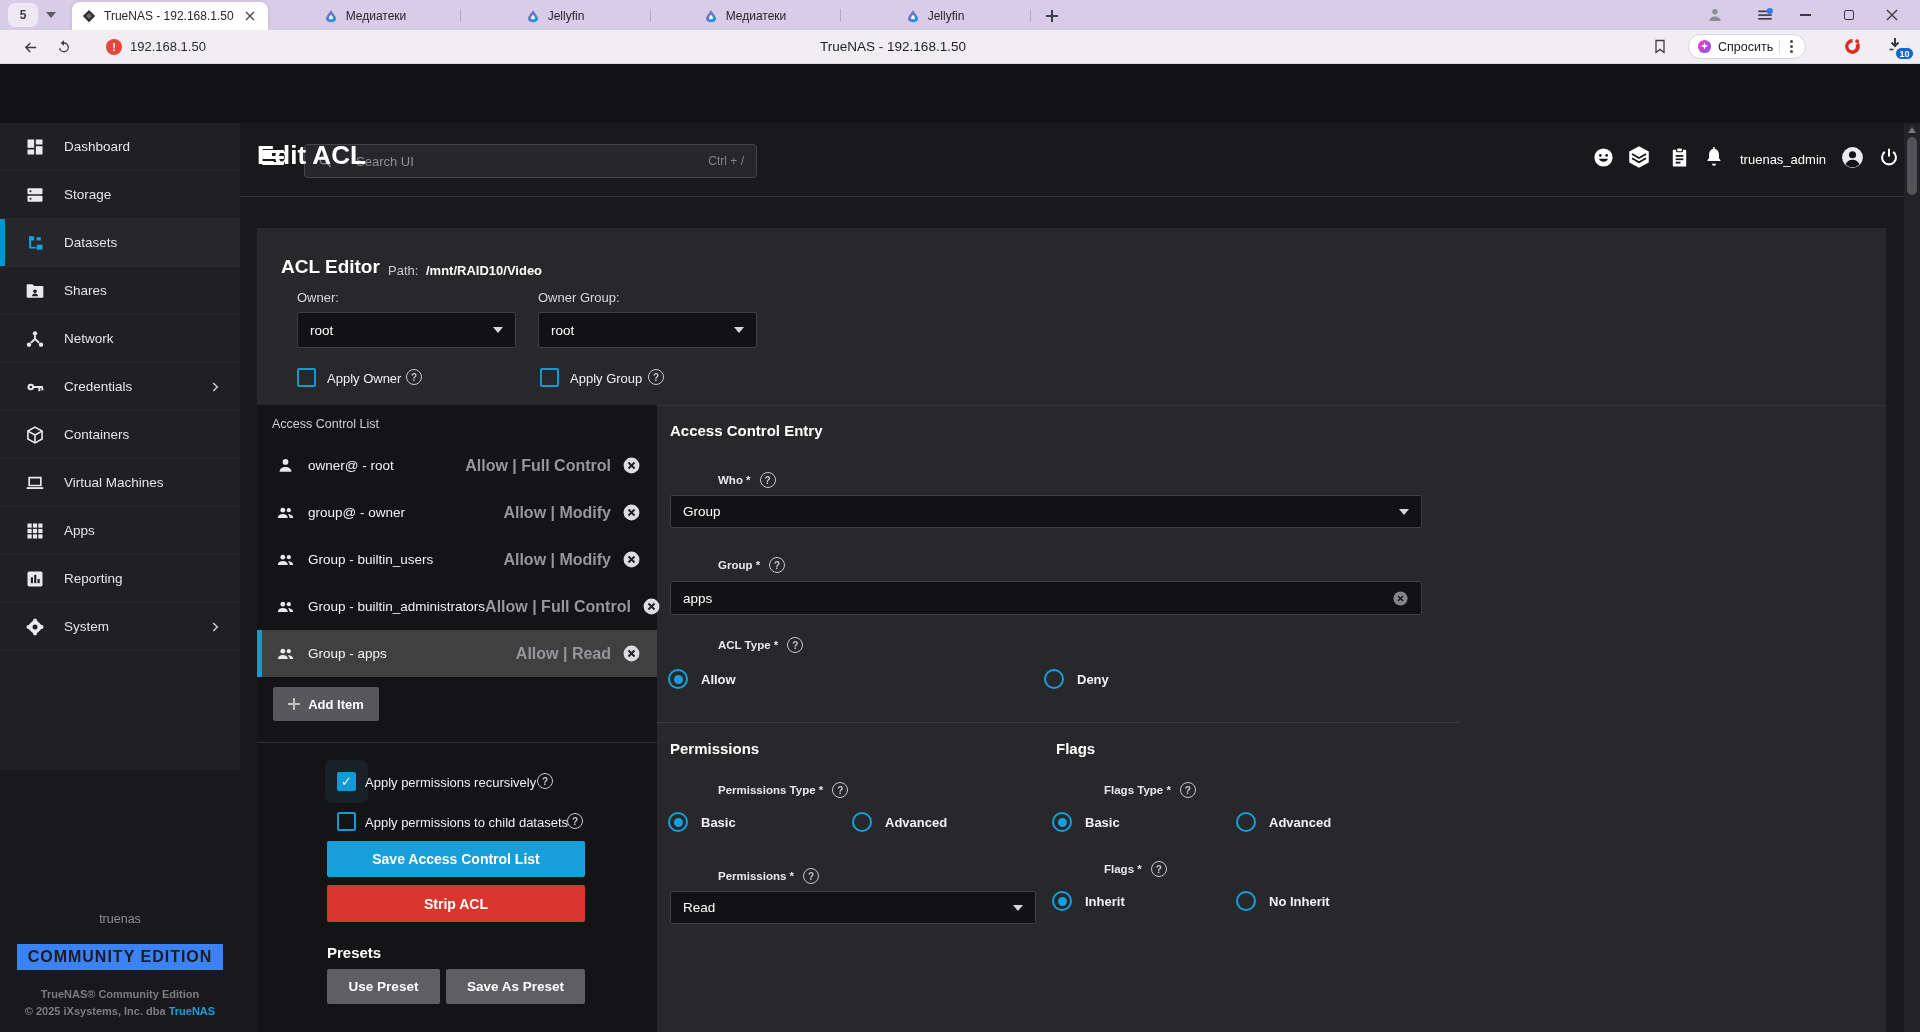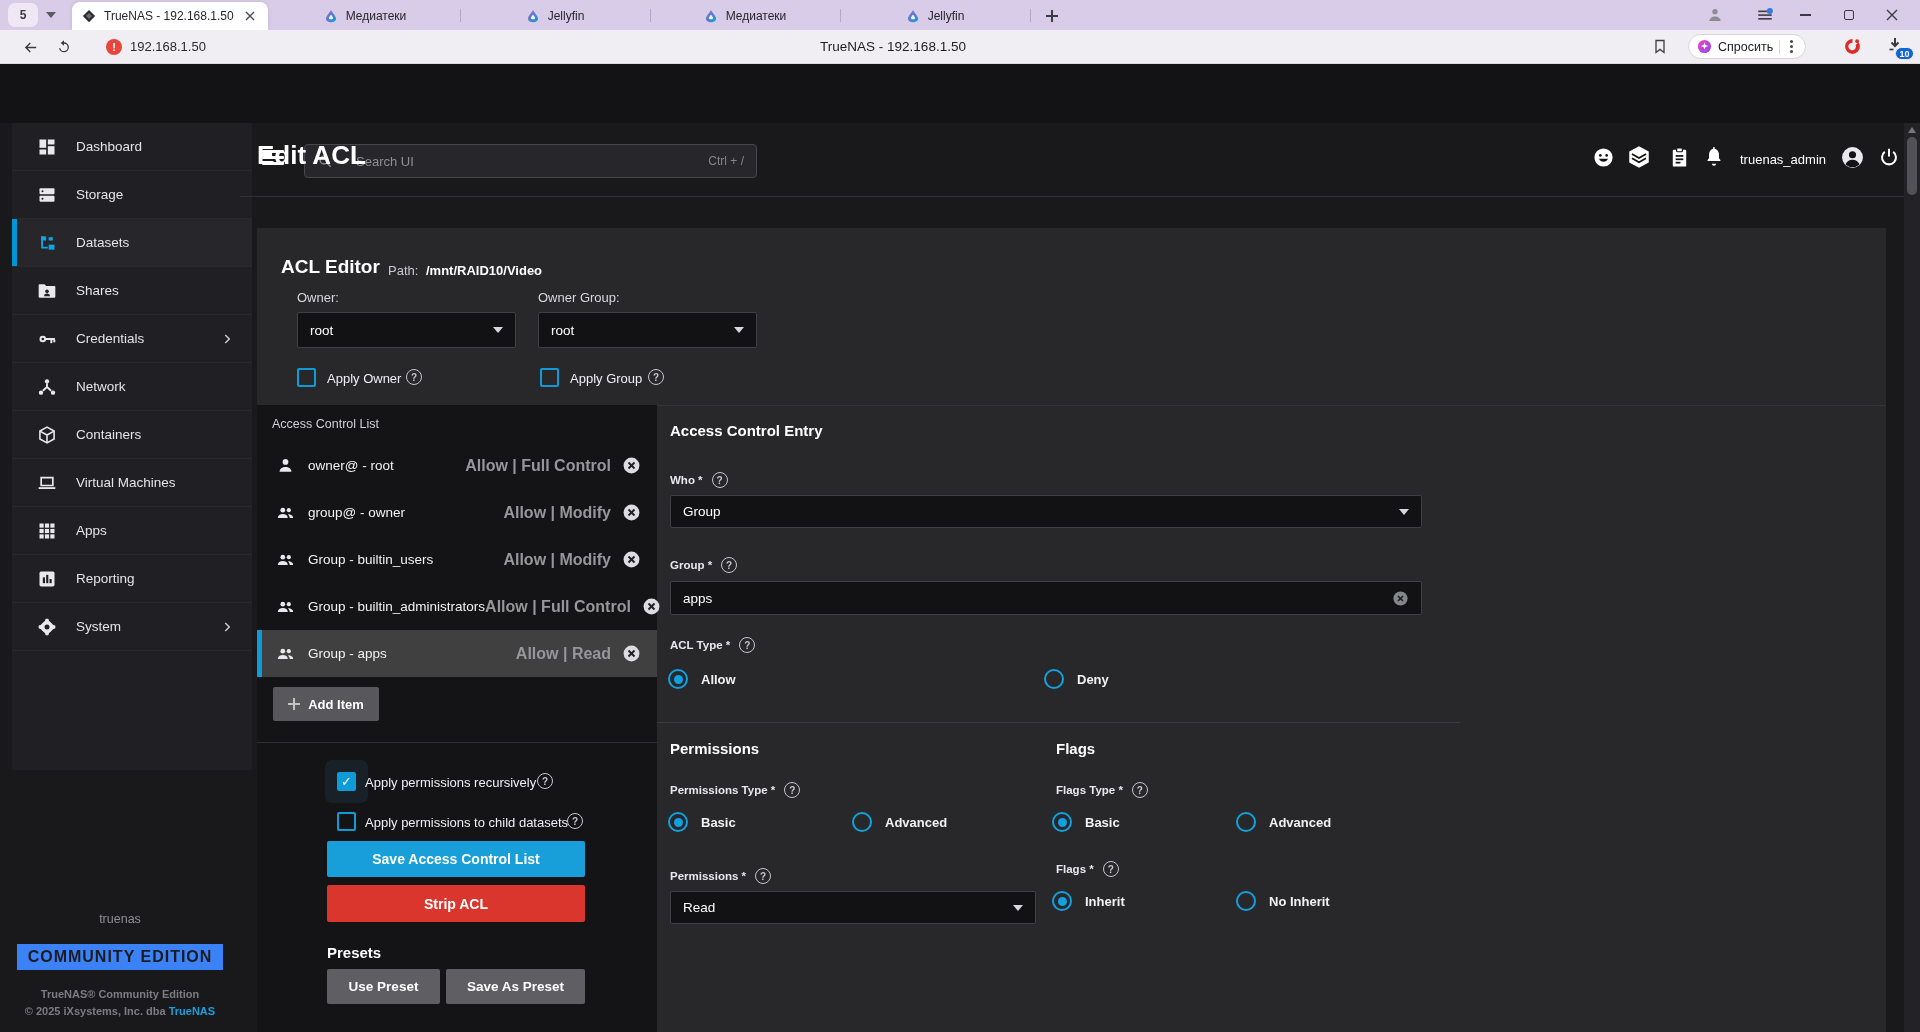--- a/index.html
+++ b/index.html
@@ -42,21 +42,21 @@
   .logo-text{font-size:23px;font-weight:bold;color:#17a2df;letter-spacing:.5px;}
   .burger{width:22px;height:15px;display:flex;flex-direction:column;justify-content:space-between;}
   .burger i{display:block;height:2.6px;background:#fff;border-radius:1px;}
   .search{left:304px;top:80px;width:453px;height:34px;background:#26262b;border:1px solid #46464c;border-radius:4px;
     display:flex;align-items:center;padding:0 12px;gap:23px;}
   .search .ph{color:#8f8f96;font-size:13px;flex:1;}
   .search .kbd{color:#84848b;font-size:12px;}
   .hdr-user{font-size:13px;color:#fff;}
 
   
-  .sidebar{left:12px;top:123px;width:240px;height:647px;background:#202024;}
+  .sidebar{left:0;top:123px;width:240px;height:647px;background:#202024;}
   .nav-item{position:relative;height:48px;display:flex;align-items:center;padding-left:25px;gap:19px;
     border-bottom:1px solid #2a2a2e;color:#e4e4e8;font-size:13.5px;}
   .nav-item .ico{color:#e9e9ed;width:20px;height:20px;}
   .nav-item.active{background:#26262b;}
   .nav-item.active .ico{color:#12a3e2;}
   .nav-item.active::before{content:"";position:absolute;left:0;top:0;width:5px;height:100%;background:#0095d5;}
   .nav-chev{position:absolute;right:18px;top:17px;width:14px;height:14px;color:#cfcfd4;}
   .side-foot{left:0;top:912px;width:240px;text-align:center;}
   .hostname{font-size:12.5px;color:#8e8e94;}
   .ce-badge{display:inline-block;margin-top:18px;background:#3b82f6;color:#1c1c20;font-weight:bold;
@@ -67,21 +67,21 @@
 
   
   .page-title{left:257px;top:140px;font-size:26px;font-weight:800;color:#fff;}
   .title-divider{left:240px;top:196px;width:1664px;height:1px;background:#323236;}
   .card{left:257px;top:228px;width:1629px;height:804px;background:#28282b;}
   .card-topline{left:257px;top:405px;width:1629px;height:1px;background:#343438;}
 
   .sec-heading{font-size:19px;font-weight:bold;color:#fff;}
   .sub-heading{font-size:15px;font-weight:bold;color:#fff;}
   .lbl{font-size:13px;color:#d9d9dd;}
-  .small-lbl{font-size:11.5px;font-weight:bold;color:#e8e8ec;}
+  .small-lbl{font-size:11.5px;font-weight:bold;color:#e8e8ec;margin-left:48px;}
   .help{width:16px;height:16px;border:1.4px solid #c6c6cc;border-radius:50%;color:#c6c6cc;font-size:10px;font-weight:bold;
     display:inline-flex;align-items:center;justify-content:center;flex:none;}
   .help::after{content:"?";}
   .lblrow{display:flex;align-items:center;gap:9px;}
 
   .field{background:#121215;border:1px solid #3f3f45;border-radius:2px;display:flex;align-items:center;
     padding:0 12px;font-size:13.5px;color:#fff;}
   .caret{width:0;height:0;border-left:5.5px solid transparent;border-right:5.5px solid transparent;border-top:6.5px solid #d8d8dc;margin-left:auto;}
 
   .cb{width:19px;height:19px;border:2px solid #0e9bd8;border-radius:2px;background:transparent;flex:none;}
@@ -338,39 +338,39 @@
   <div class="nav-item">
     <svg class="ico" viewBox="0 0 24 24" fill="currentColor">
         <path d="M2 5a1 1 0 011-1h6l2 2h10a1 1 0 011 1v12a1 1 0 01-1 1H3a1 1 0 01-1-1z"></path>
         <circle cx="12" cy="12.4" r="2.2" fill="#202024"></circle>
         <path d="M8.4 18.2c0-1.9 1.6-3.2 3.6-3.2s3.6 1.3 3.6 3.2z" fill="#202024"></path>
       </svg>
     <span>Shares</span>
   </div>
   <div class="nav-item">
     <svg class="ico" viewBox="0 0 24 24" fill="currentColor">
+        <circle cx="12" cy="5.2" r="2.6"></circle>
+        <circle cx="4.8" cy="18.8" r="2.6"></circle>
+        <circle cx="19.2" cy="18.8" r="2.6"></circle>
+        <path d="M10.9 7.5h2.2v4l4.6 4.2-1.5 1.6-4.2-3.9-4.2 3.9-1.5-1.6 4.6-4.2z"></path>
+      </svg>
+    <span>Network</span>
+  </div>
+  <div class="nav-item">
+    <svg class="ico" viewBox="0 0 24 24" fill="currentColor">
         <circle cx="7" cy="12" r="4"></circle>
         <circle cx="7" cy="12" r="1.6" fill="#202024"></circle>
         <rect x="10.5" y="10.8" width="11" height="2.4"></rect>
         <rect x="16" y="13" width="2.4" height="4"></rect>
         <rect x="19.6" y="13" width="2.4" height="3"></rect>
       </svg>
     <span>Credentials</span>
     <svg class="nav-chev" viewBox="0 0 24 24">
         <path d="M9 5l7 7-7 7" fill="none" stroke="currentColor" stroke-width="2.4"></path>
       </svg>
-  </div>
-  <div class="nav-item">
-    <svg class="ico" viewBox="0 0 24 24" fill="currentColor">
-        <circle cx="12" cy="5.2" r="2.6"></circle>
-        <circle cx="4.8" cy="18.8" r="2.6"></circle>
-        <circle cx="19.2" cy="18.8" r="2.6"></circle>
-        <path d="M10.9 7.5h2.2v4l4.6 4.2-1.5 1.6-4.2-3.9-4.2 3.9-1.5-1.6 4.6-4.2z"></path>
-      </svg>
-    <span>Network</span>
   </div>
   <div class="nav-item">
     <svg class="ico" viewBox="0 0 24 24">
         <path d="M12 2.5l8.5 4.8v9.4L12 21.5l-8.5-4.8V7.3z" fill="none" stroke="currentColor" stroke-width="1.9"></path>
         <path d="M3.5 7.3L12 12l8.5-4.7M12 12v9.5" fill="none" stroke="currentColor" stroke-width="1.9"></path>
       </svg>
     <span>Containers</span>
   </div>
   <div class="nav-item">
     <svg class="ico" viewBox="0 0 24 24" fill="currentColor">

